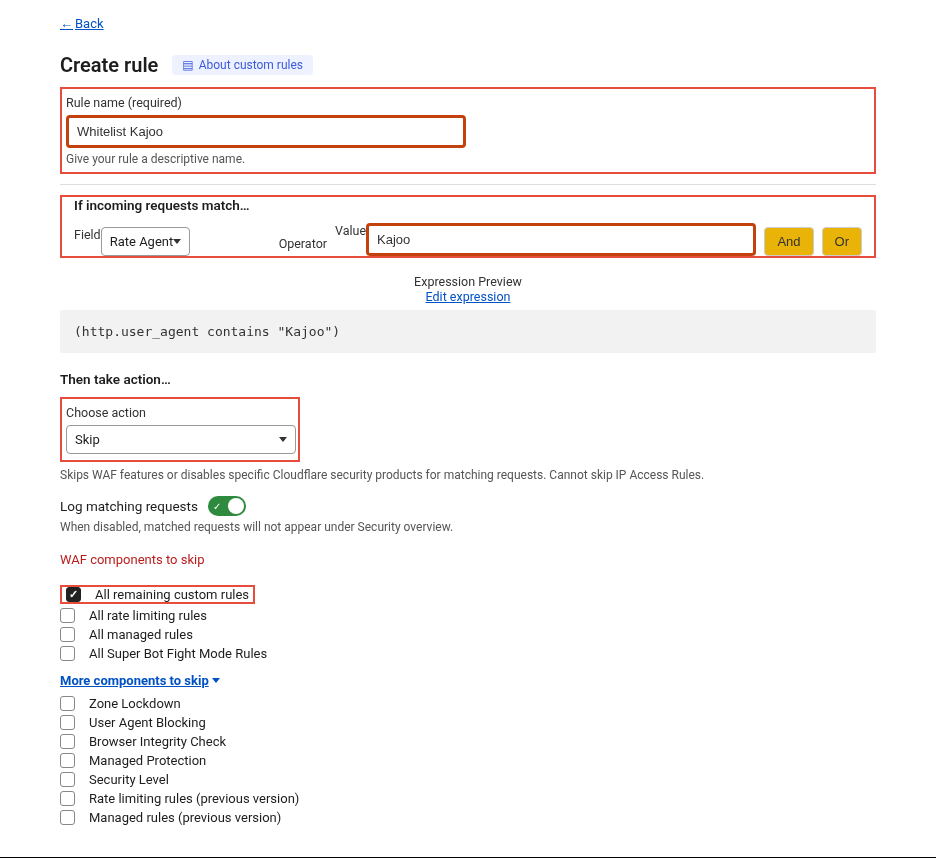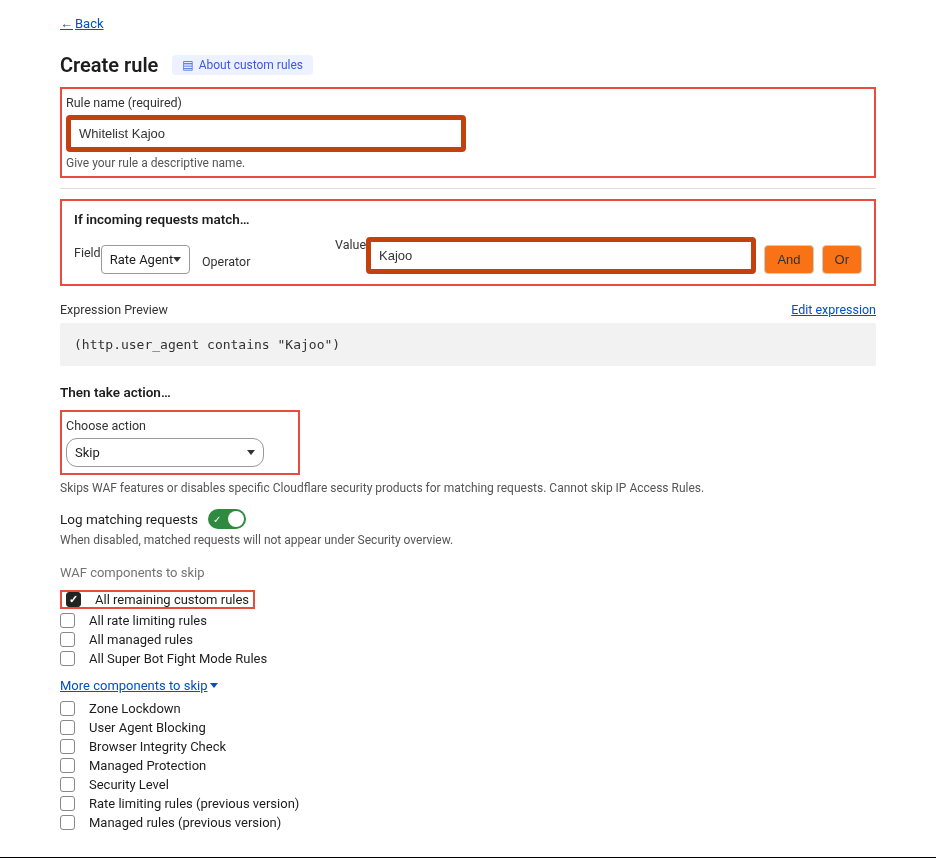--- a/index.html
+++ b/index.html
@@ -53,92 +53,92 @@
     }
     .rule-name-box { margin-bottom: 8px; }
     .label {
       font-size: 12.5px;
       color: #333;
       margin-bottom: 5px;
       display: block;
     }
     .text-input {
       width: 100%;
-      border: 5px solid #c2410c;
+      border: 3px solid #c2410c;
       border-radius: 4px;
       padding: 6px 8px;
       font-size: 13px;
       color: #333;
     }
     .helper {
       font-size: 12px;
       color: #555;
       margin-top: 4px;
     }
     .hr {
       border: none;
       border-top: 1px solid #ddd;
       margin: 10px 0;
     }
     .match-section {
       border: 2px solid #e74c3c;
-      padding: 10px 12px;
+      padding: 0 12px;
       margin-bottom: 16px;
     }
     .section-heading {
       font-weight: 600;
       font-size: 13.5px;
       margin-bottom: 10px;
     }
     .filter-row {
       display: flex;
       gap: 8px;
       align-items: flex-end;
     }
     .col { display: flex; flex-direction: row; }
     .col-field { width: 120px; }
-    .col-operator { width: 125px; }
+    .col-operator { width: 125px; justify-content: flex-end; }
     .col-value { flex: 1; }
     .select {
       border: 1px solid #999;
       border-radius: 4px;
       padding: 6px 8px;
       font-size: 13px;
       background: #fff;
       display: flex;
       justify-content: space-between;
       align-items: center;
       cursor: pointer;
     }
     .caret {
       width: 0; height: 0;
       border-left: 4px solid transparent;
       border-right: 4px solid transparent;
       border-top: 5px solid #333;
     }
     .btn-gray {
-      background: #f97316;
+      background: #eab308;
       border: 1px solid #ccc;
       border-radius: 4px;
       padding: 6px 12px;
       font-size: 13px;
       cursor: pointer;
       color: #333;
     }
     .example-row {
       margin-left: 254px;
       margin-top: 5px;
       font-size: 12px;
       color: #666;
     }
     .expr-header {
       display: flex;
-      justify-content: space-between;
       align-items: center;
       margin-bottom: 6px;
+      flex-direction: column;
     }
     .expr-label { font-size: 12.5px; color: #333; }
     .edit-link {
       color: #0051c3;
       text-decoration: underline;
       font-size: 12.5px;
       cursor: pointer;
     }
     .expr-box {
       background: #f2f2f2;
@@ -147,22 +147,21 @@
       font-size: 13px;
       color: #333;
       border-radius: 2px;
       margin-bottom: 18px;
     }
     .action-box {
       margin-bottom: 6px;
       width: 240px;
     }
     .action-select {
-      width: 198px;
-      border-radius: 11px;
+      width: 230px;
     }
     .toggle-row {
       display: flex;
       align-items: center;
       gap: 10px;
       margin-top: 14px;
     }
     .toggle {
       width: 38px;
       height: 20px;
@@ -211,33 +210,34 @@
       border-color: #222;
     }
     .checkbox.checked::after {
       content: "✓";
       color: #fff;
       font-size: 11px;
       font-weight: bold;
     }
     .section-sub {
       font-size: 13px;
-      color: #737373;
+      color: #b91c1c;
       margin-top: 18px;
-      margin-bottom: 8px;
+      margin-bottom: 16px;
     }
     .more-link {
       color: #0051c3;
       text-decoration: underline;
       font-size: 13px;
       display: inline-flex;
       align-items: center;
       gap: 3px;
       margin: 10px 0 6px 0;
       cursor: pointer;
+      font-weight: bold;
     }
     .blue-caret {
       width: 0; height: 0;
       border-left: 4px solid transparent;
       border-right: 4px solid transparent;
       border-top: 5px solid #0051c3;
     }
     .bottom-border {
       position: absolute;
       bottom: 0;

